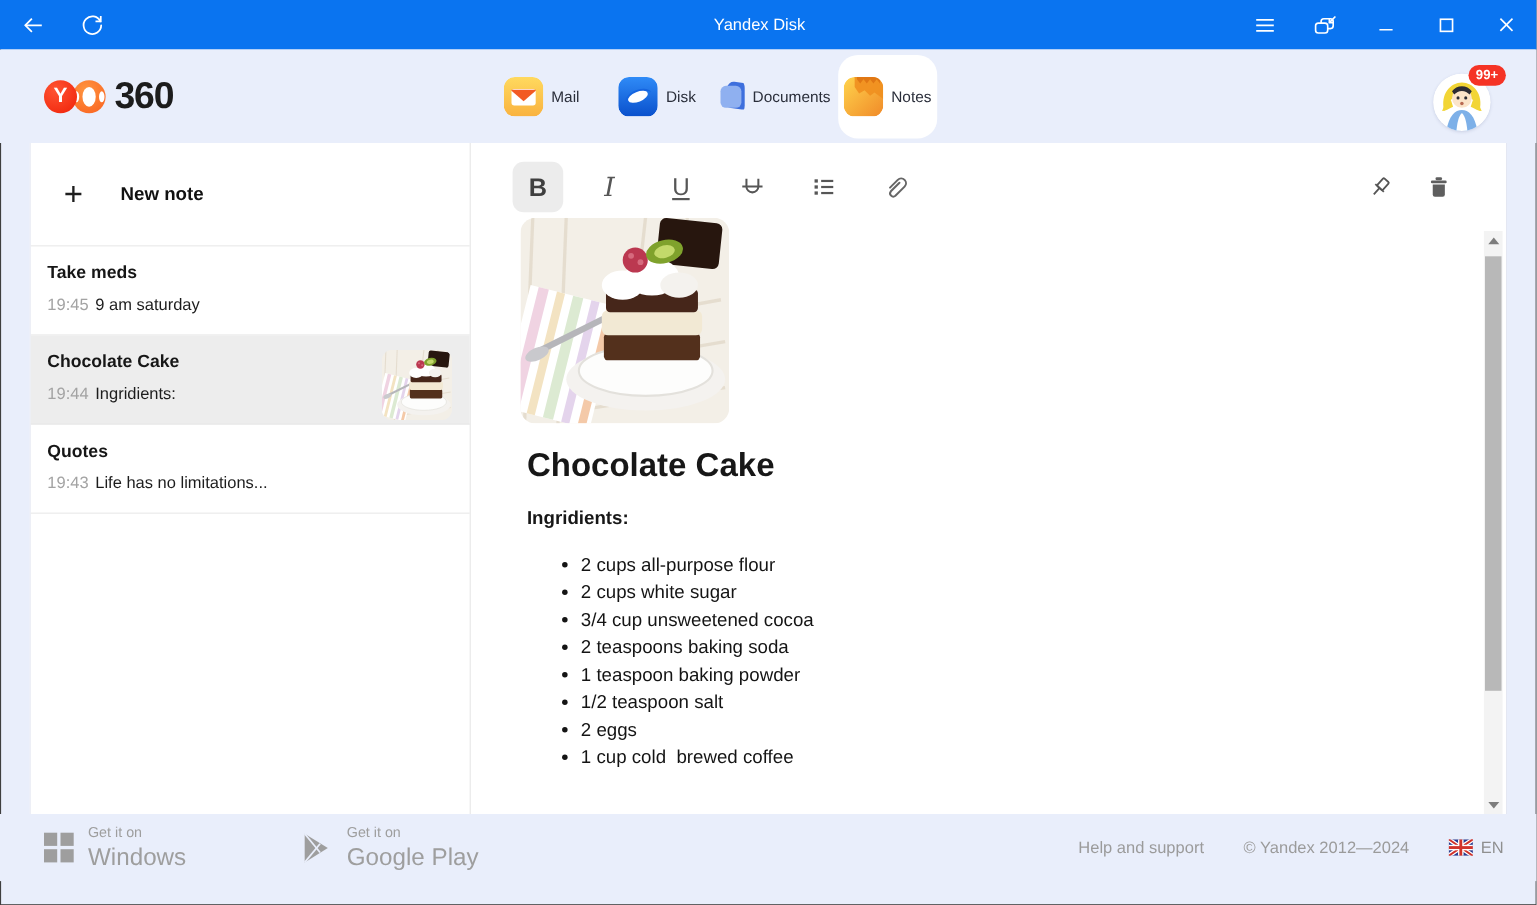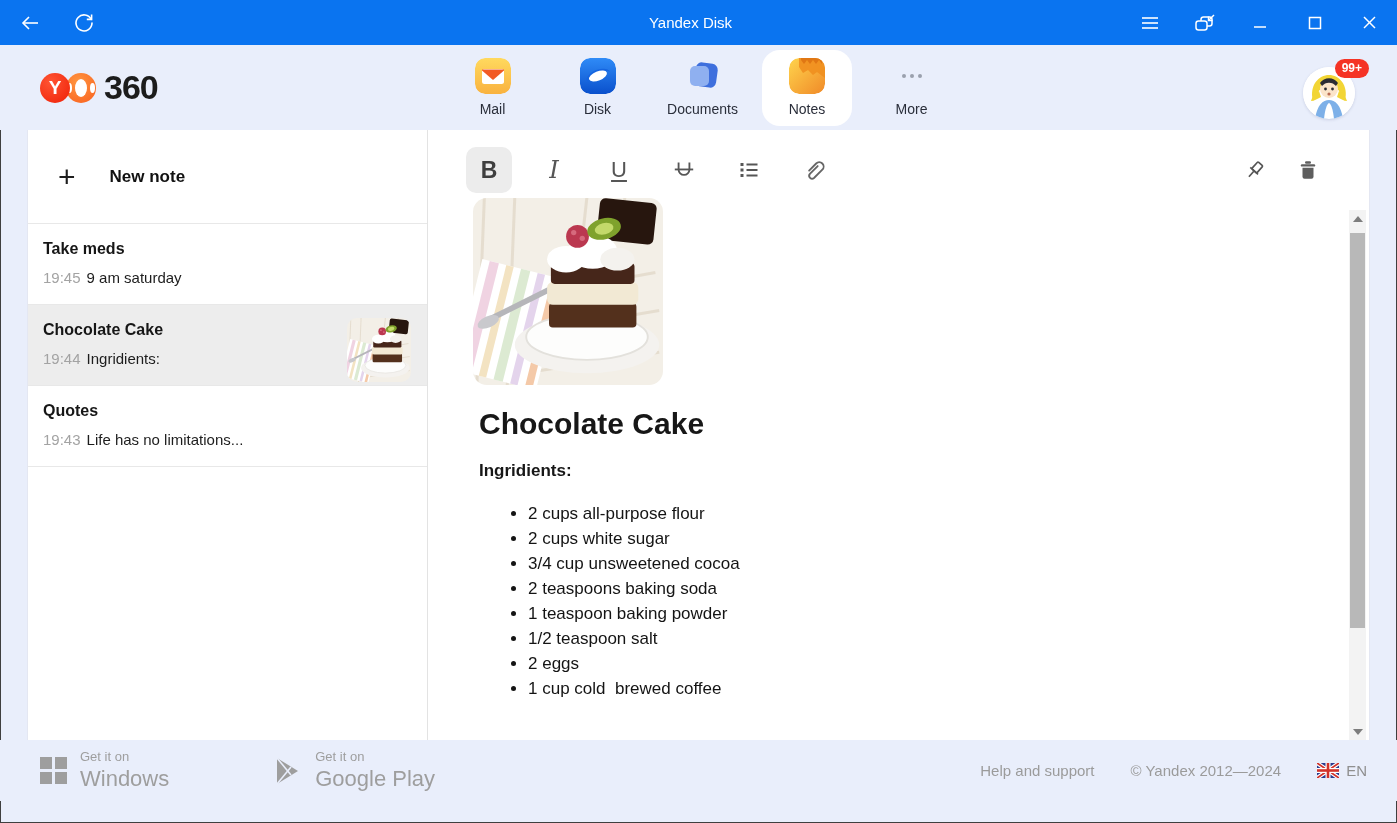--- a/index.html
+++ b/index.html
@@ -21,21 +21,21 @@
   .logo { display:flex; align-items:center; margin-left:40px; cursor:pointer; }
   .logo-circle { width:30px; height:30px; border-radius:50%; display:flex; align-items:center; justify-content:center; }
   .logo-y { background:radial-gradient(circle at 35% 30%, #ff5433, #ef2007); color:#fff; font-weight:bold; font-size:19px; z-index:2; }
   .logo-o { background:radial-gradient(circle at 40% 30%, #ff9540, #f95f1e); margin-left:-4px; position:relative; }
   .logo-o i { display:block; width:12px; height:18px; border-radius:50%; background:#fff; position:relative; }
   .logo-o i:before, .logo-o i:after { content:""; position:absolute; top:4px; width:5px; height:10px; border-radius:50%; background:#fff; }
   .logo-o i:before { left:-8px; } .logo-o i:after { right:-8px; }
   .logo-text { font-size:34px; font-weight:bold; color:#1c1c1c; margin-left:8px; letter-spacing:-1px; }
 
   .tabs { position:absolute; left:440px; top:0; height:85px; display:flex; align-items:center; }
-  .tab { width:105px; height:76px; display:flex; flex-direction:column; align-items:center; justify-content:center; gap:7px;
+  .tab { width:105px; height:76px; display:flex; align-items:center; justify-content:center; gap:7px;
          border-radius:18px; cursor:pointer; }
   .tab.selected { background:#fff; width:90px; margin:0 7px; }
   .tab-label { font-size:14px; color:#2a2e3a; }
   .appicon { width:36px; height:36px; border-radius:10px; position:relative; overflow:hidden; }
   .appicon svg { display:block; }
   .more-dots { width:36px; height:36px; display:flex; align-items:center; justify-content:center; gap:4px; }
   .more-dots i { width:4px; height:4px; border-radius:50%; background:#9aa0ad; }
 
   .avatar-wrap { position:absolute; right:32px; top:14px; width:62px; height:62px; cursor:pointer; }
   .avatar { width:52px; height:52px; border-radius:50%; background:#fff; overflow:hidden; margin-top:8px;
@@ -264,28 +264,20 @@
                   <stop offset="1" stop-color="#f08a28"></stop>
                 </linearGradient>
               </defs>
             <path d="M10 0 L36 0 L36 20 L28 14 L24 17 L19 12 L14 15 L10 9 Z" fill="#ef8f1f" opacity="0.9"></path>
             <path d="M12 2 l3 4 3-4 3 4 3-4 3 4 3-4 3 4 V0 H12 Z" fill="#e07714"></path>
           </svg>
         </div>
         <div class="tab-label">Notes</div>
       </div>
 
-      <div class="tab">
-        <div class="more-dots">
-            <i></i>
-            <i></i>
-            <i></i>
-          </div>
-        <div class="tab-label">More</div>
-      </div>
     </nav>
 
     <div class="avatar-wrap">
       <div class="avatar">
         <svg width="52" height="52" viewBox="0 0 52 52">
           <circle cx="26" cy="26" r="26" fill="#ffffff"></circle>
           <path d="M10 34 C6 18, 16 8, 26 8 C36 8, 46 18, 42 34 C38 26, 36 20, 26 20 C16 20, 14 26, 10 34 Z" fill="#f2d535"></path>
           <circle cx="26" cy="22" r="9" fill="#fbe4c9"></circle>
           <path d="M17 16 A11 11 0 0 1 35 16 L33 19 A9 9 0 0 0 19 19 Z" fill="#2c2c34"></path>
           <circle cx="22.5" cy="22" r="1.4" fill="#2c2c34"></circle>

